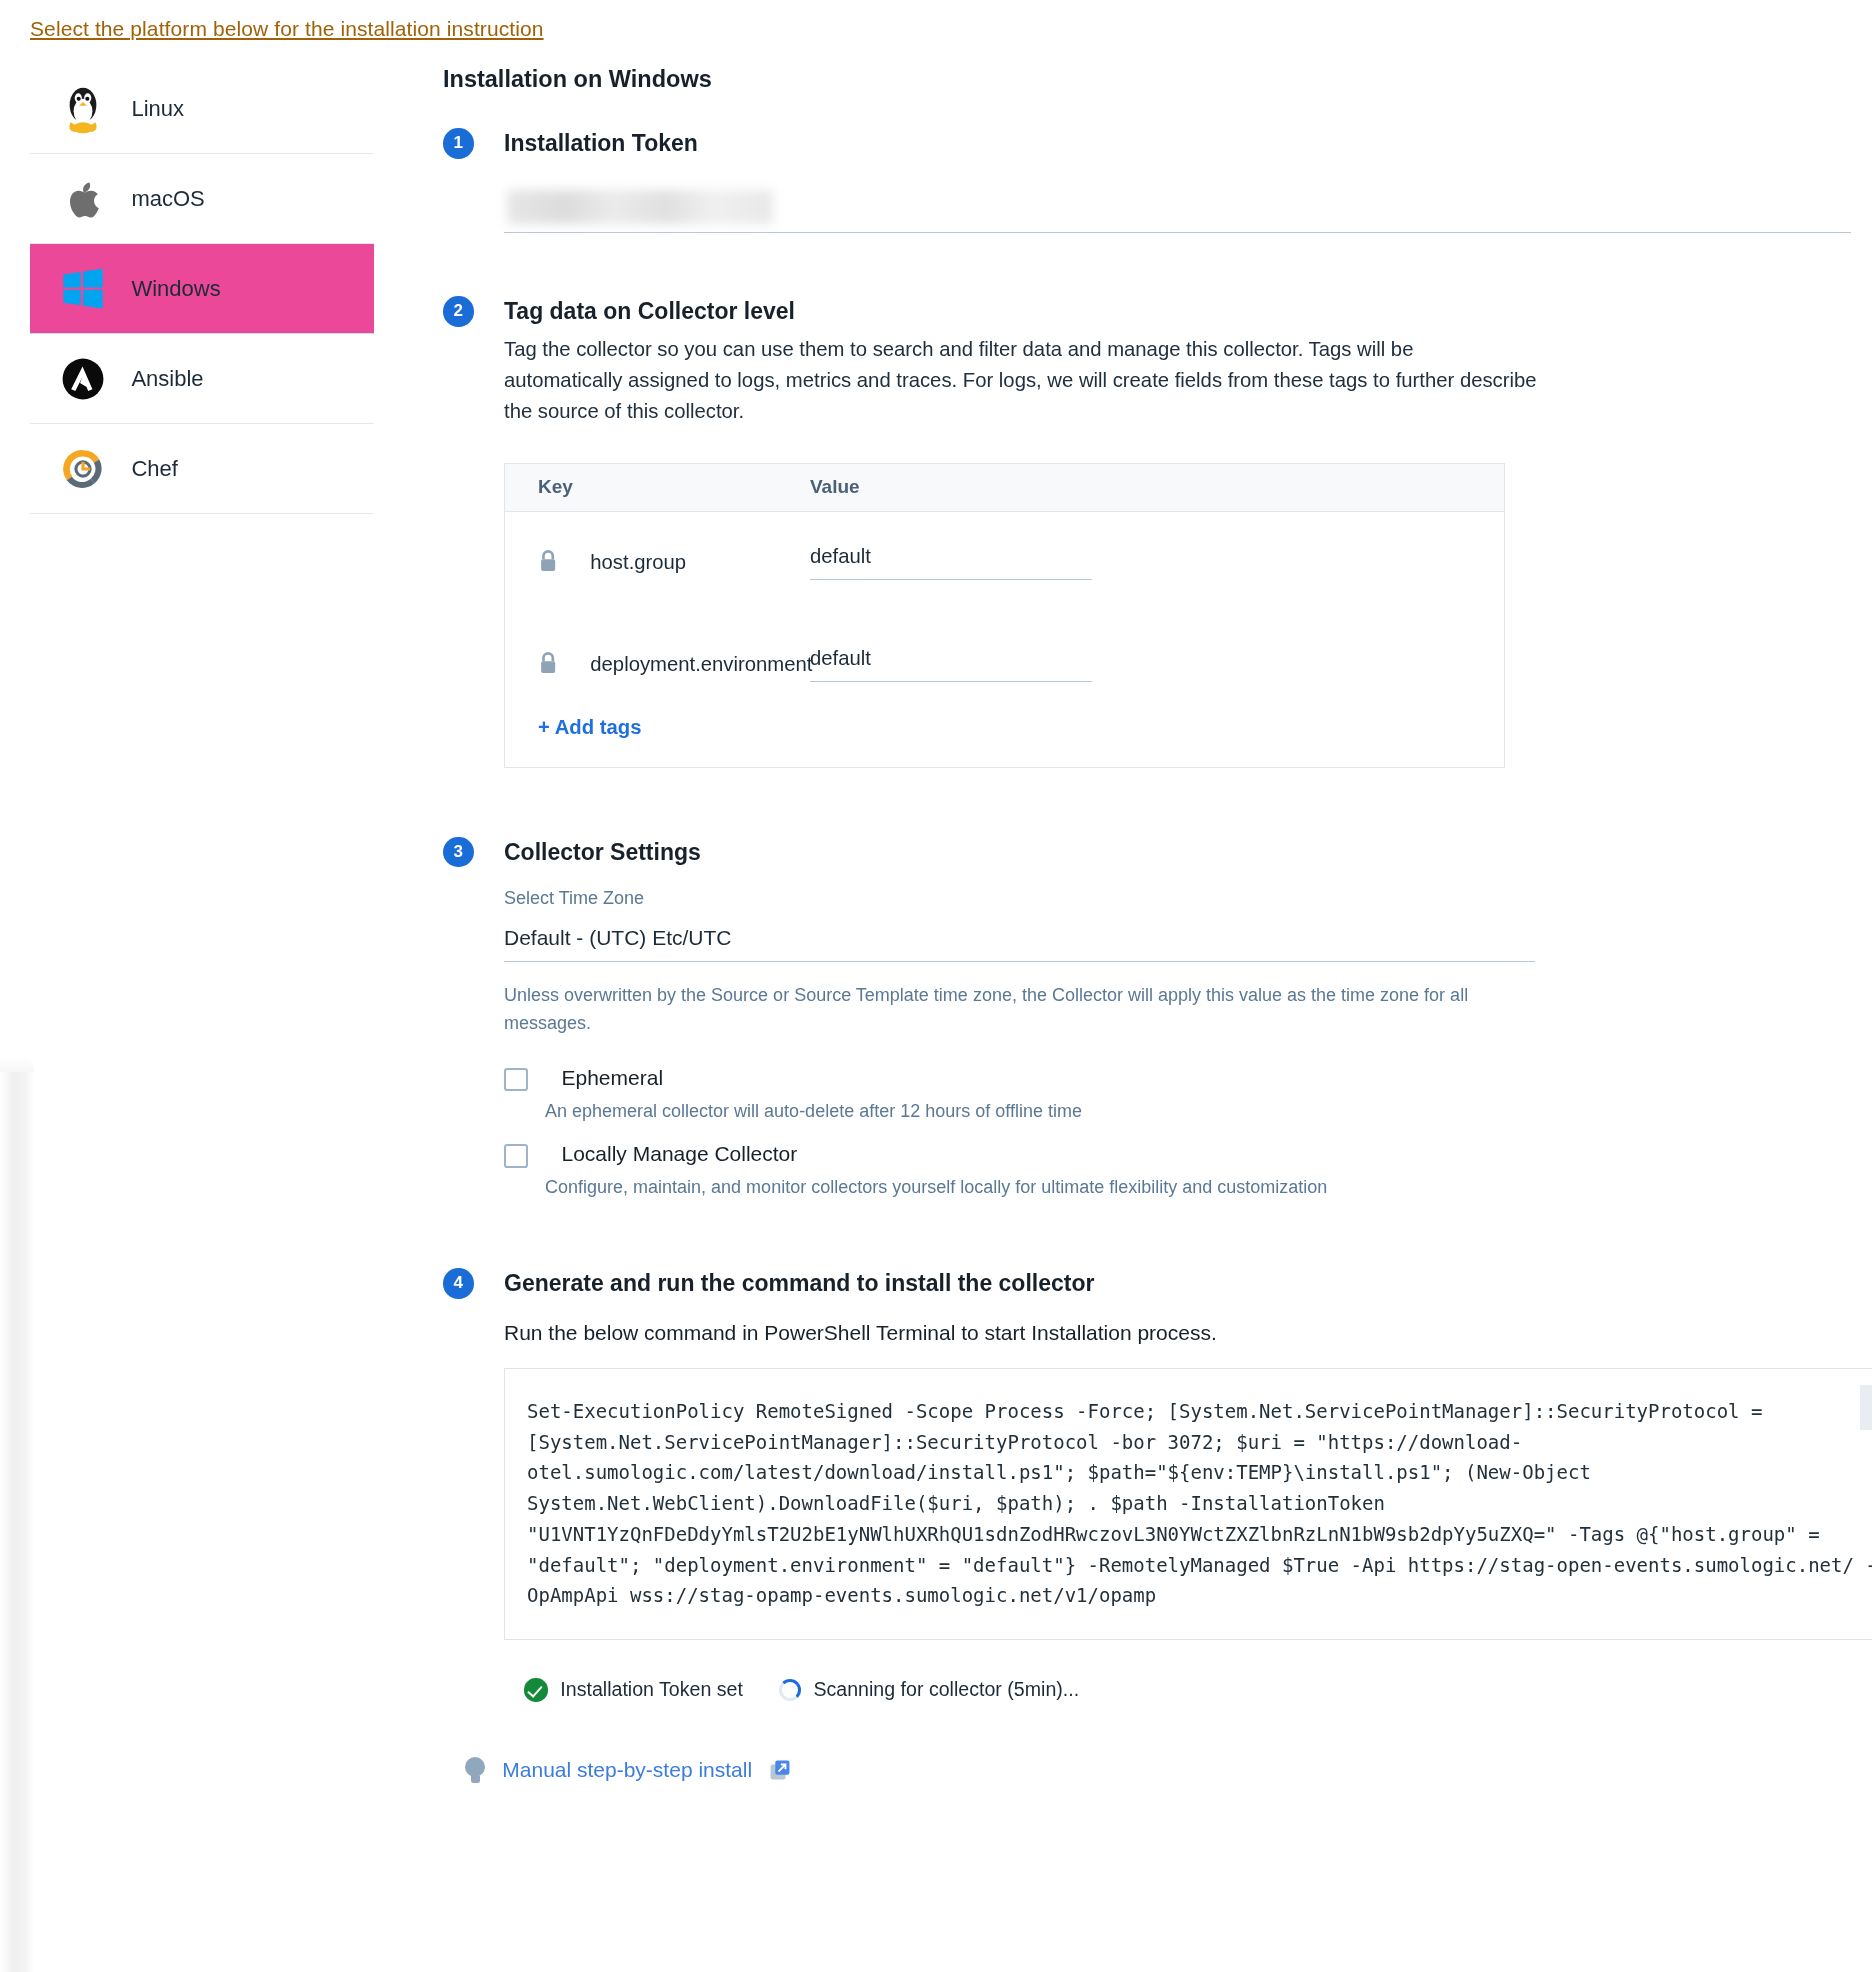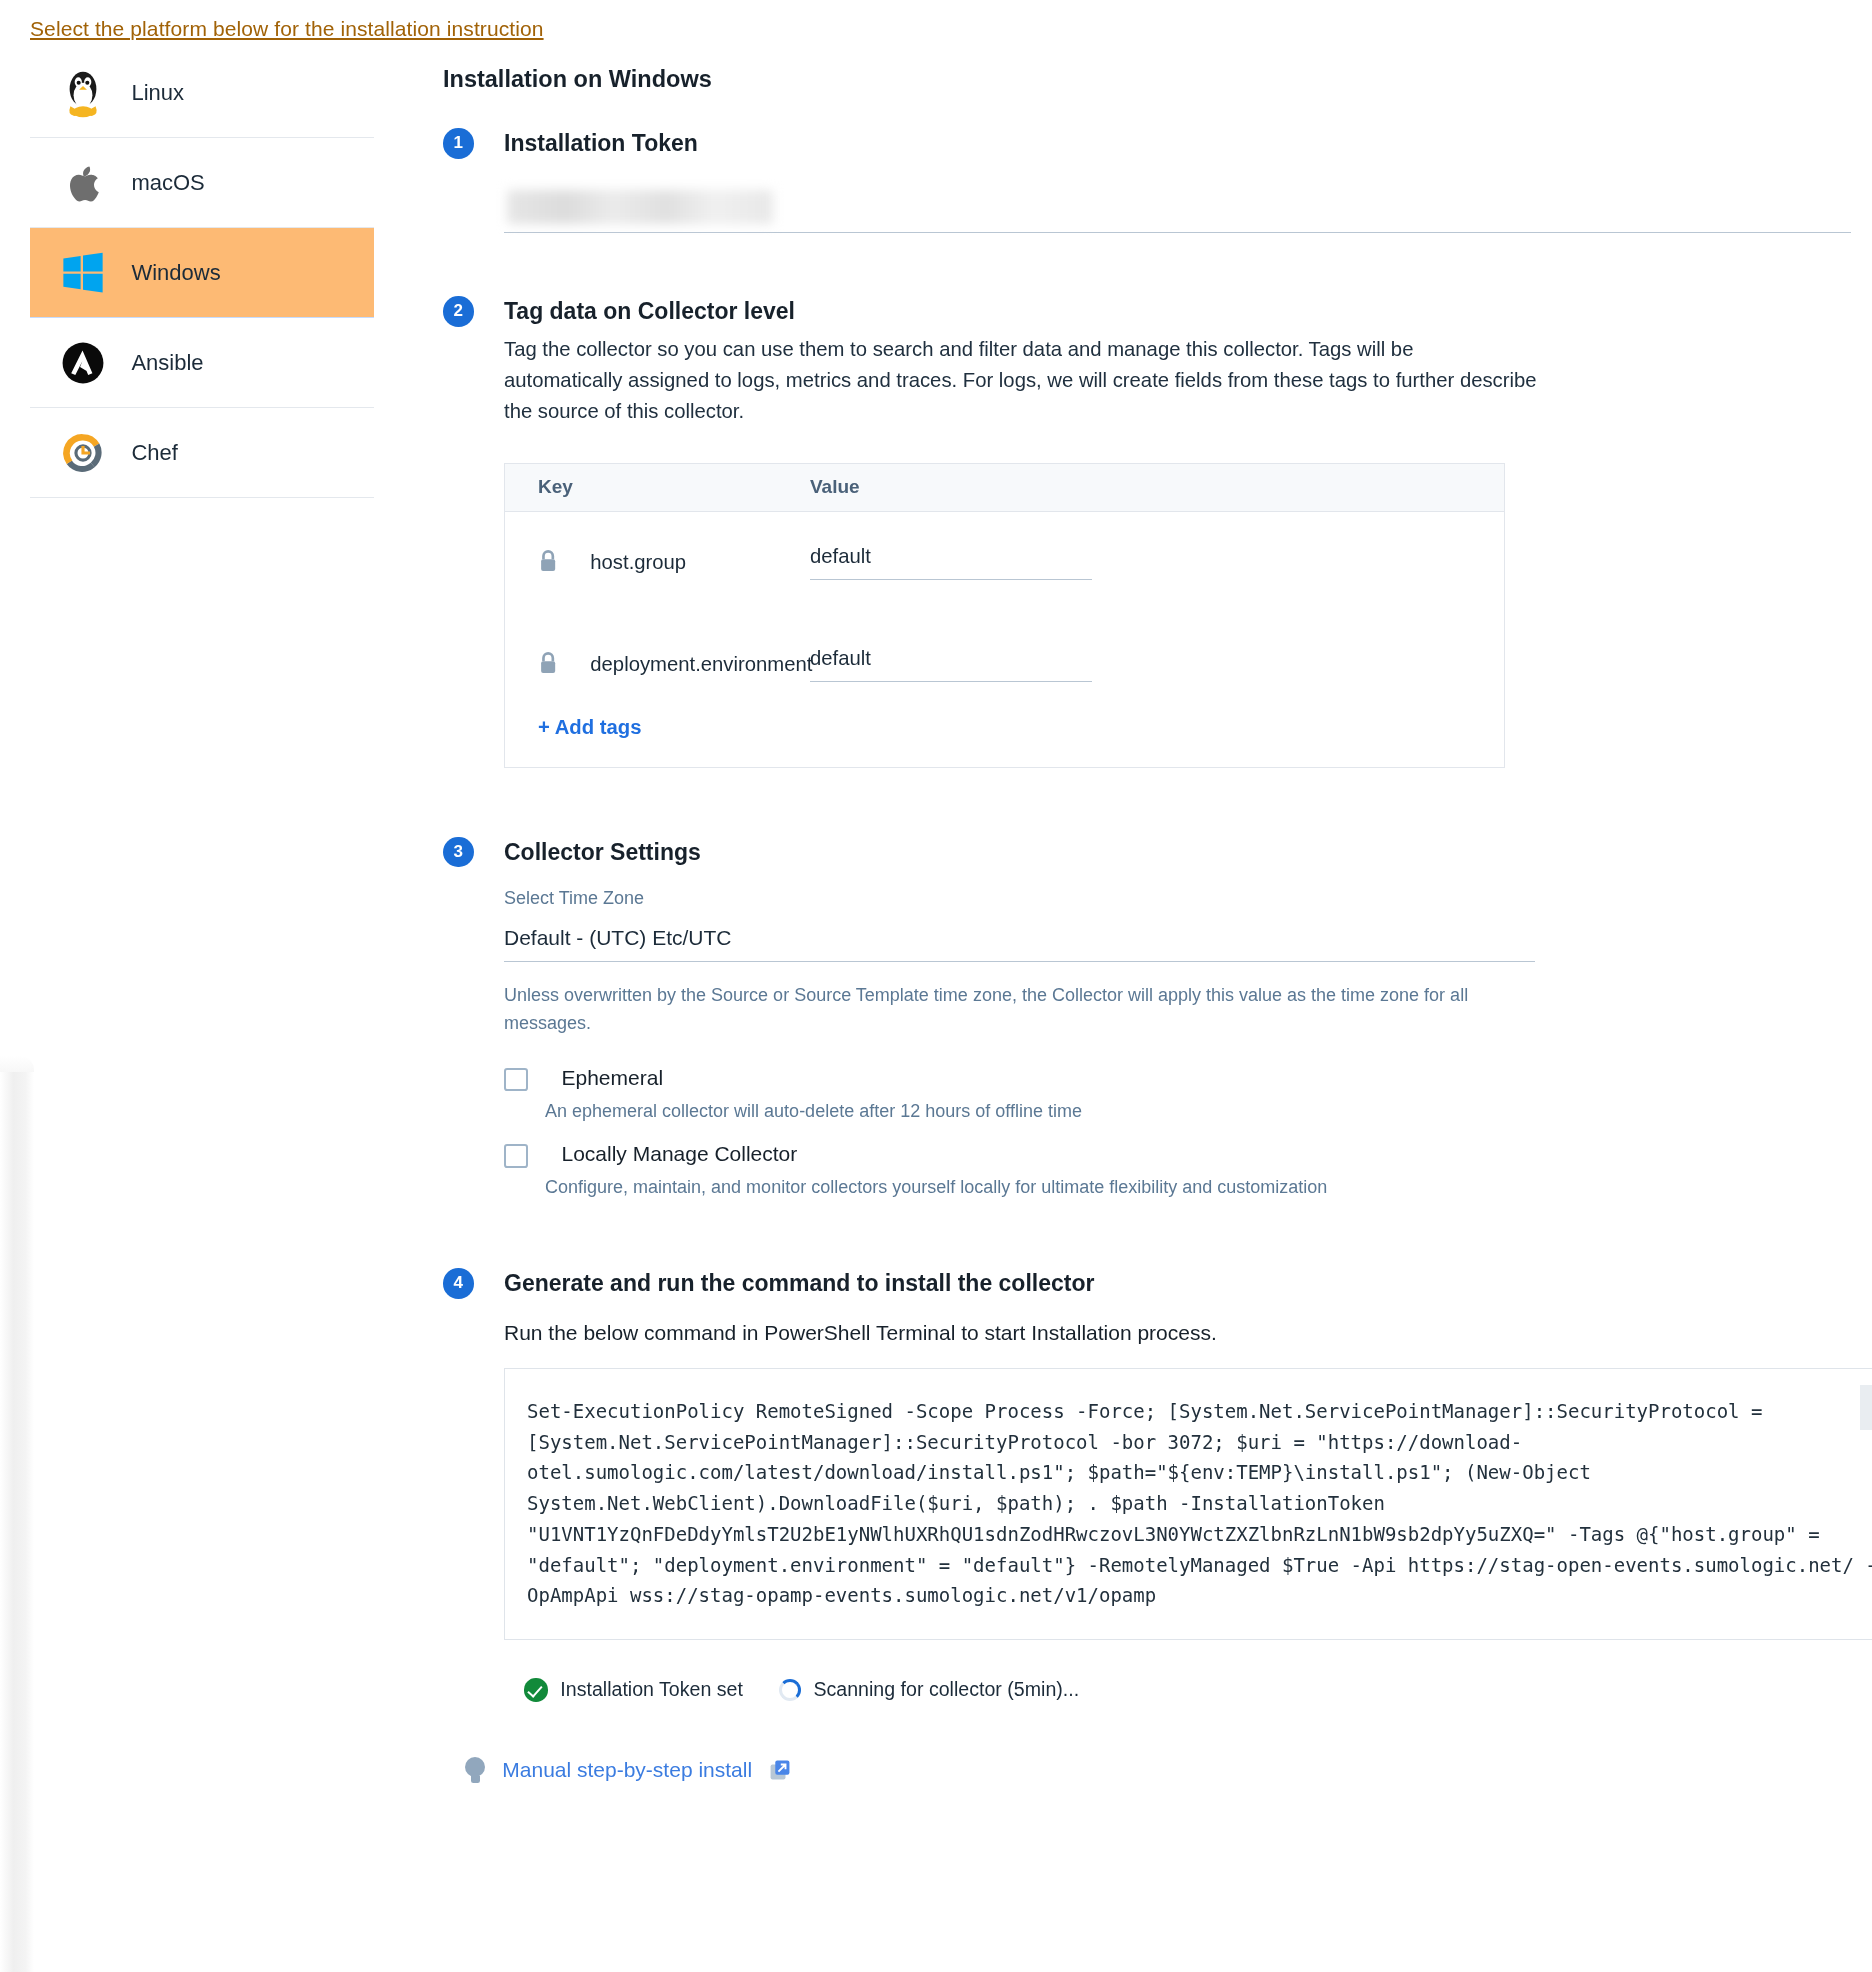--- a/index.html
+++ b/index.html
@@ -28,27 +28,27 @@
   }
 
   .page { position:absolute; left:0; top:0; width:1873px; height:1973px; }
 
   .intro {
     position:absolute; left:30px; top:17px;
     font-size:21px; color:#a16207; letter-spacing:0.1px;text-decoration:underline;
   }
 
   
-  .sidebar { position:absolute; left:30px; top:48px; width:344px; }
+  .sidebar { position:absolute; left:30px; top:64px; width:344px; }
   .plat-item{
     display:flex; align-items:center; height:90px;
     border-bottom:0.8px solid #e4e8ed;
     padding-left:31px; cursor:pointer;
   }
-  .plat-item.selected{ background:#fdba74; border-bottom-color:#c5dcff; }
+  .plat-item.selected{ background:#ec4899; border-bottom-color:#c5dcff; }
   .plat-icon{ width:61px; display:flex; align-items:center; justify-content:flex-start; }
   .plat-label{ font-size:22px; color:#1c2b39; margin-left:9.4px; }
 
   
   .main { position:absolute; left:443px; top:66px; width:1408px; }
   .main-title{ font-size:23.5px; font-weight:bold; color:#17212b; }
 
   .step{ position:relative; margin-top:0; }
   .step-badge{
     position:absolute; left:0px; top:0;

